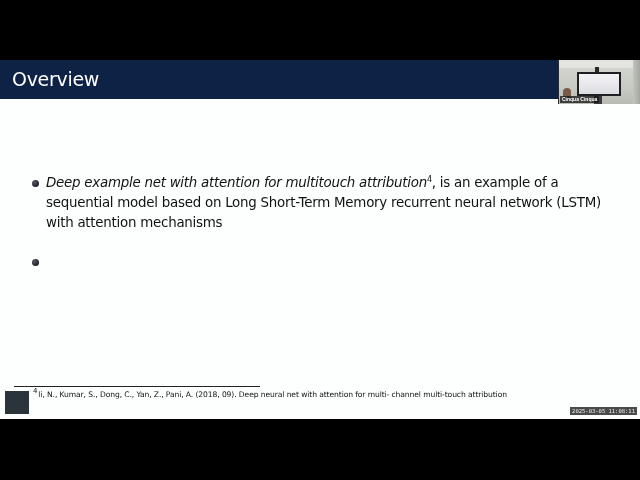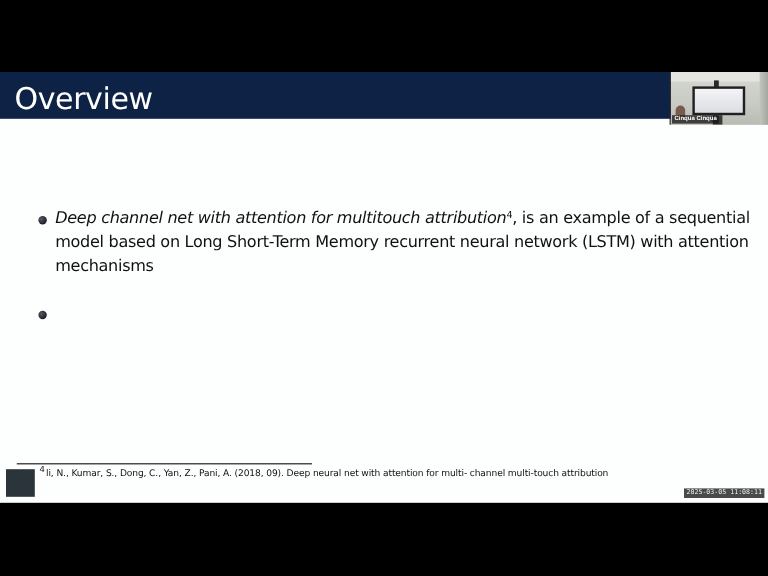--- a/index.html
+++ b/index.html
@@ -33,21 +33,21 @@
       width: 640px;
       height: 39px;
       background: #0e2246;
     }
     .title-text {
       position: absolute;
       left: 12px;
       top: 8px;
       color: #ffffff;
       font-family: "DejaVu Sans", sans-serif;
-      font-size: 25px;
+      font-size: 19px;
       letter-spacing: -0.3px;
       font-weight: normal;
     }
     .webcam {
       position: absolute;
       left: 558px;
       top: 0px;
       width: 82px;
       height: 44px;
       background: linear-gradient(180deg, #d6d8d2 0%, #c8cbc3 60%, #b7bbb2 100%);
@@ -184,21 +184,21 @@
       <div class="screen"></div>
       <div class="stand"></div>
       <div class="person"></div>
       <div class="wall-edge"></div>
       <span class="name-tag">Cinqua Cinqua</span>
     </div>
 
     <div class="content">
       <div class="bullet-item">
         <span class="bullet-dot"></span>
-        <span class="ital"><span>Deep channel net with attention for multitouch attribution</span><sup class="fn">4</sup></span><span>, is an example of a sequential model based on Long Short-Term Memory recurrent neural network (LSTM) with attention mechanisms</span>
+        <span class="ital"><span>Deep example net with attention for multitouch attribution</span><sup class="fn">4</sup></span><span>, is an example of a sequential model based on Long Short-Term Memory recurrent neural network (LSTM) with attention mechanisms</span>
       </div>
       <div class="bullet-item">
         <span class="bullet-dot"></span>
       </div>
     </div>
 
     <div class="footnote-rule"></div>
     <div class="nav-square"></div>
     <div class="footnote">
       <sup>4</sup><span>li, N., Kumar, S., Dong, C., Yan, Z.,  Pani, A. (2018, 09). Deep neural net with attention for multi- channel multi-touch attribution</span>

